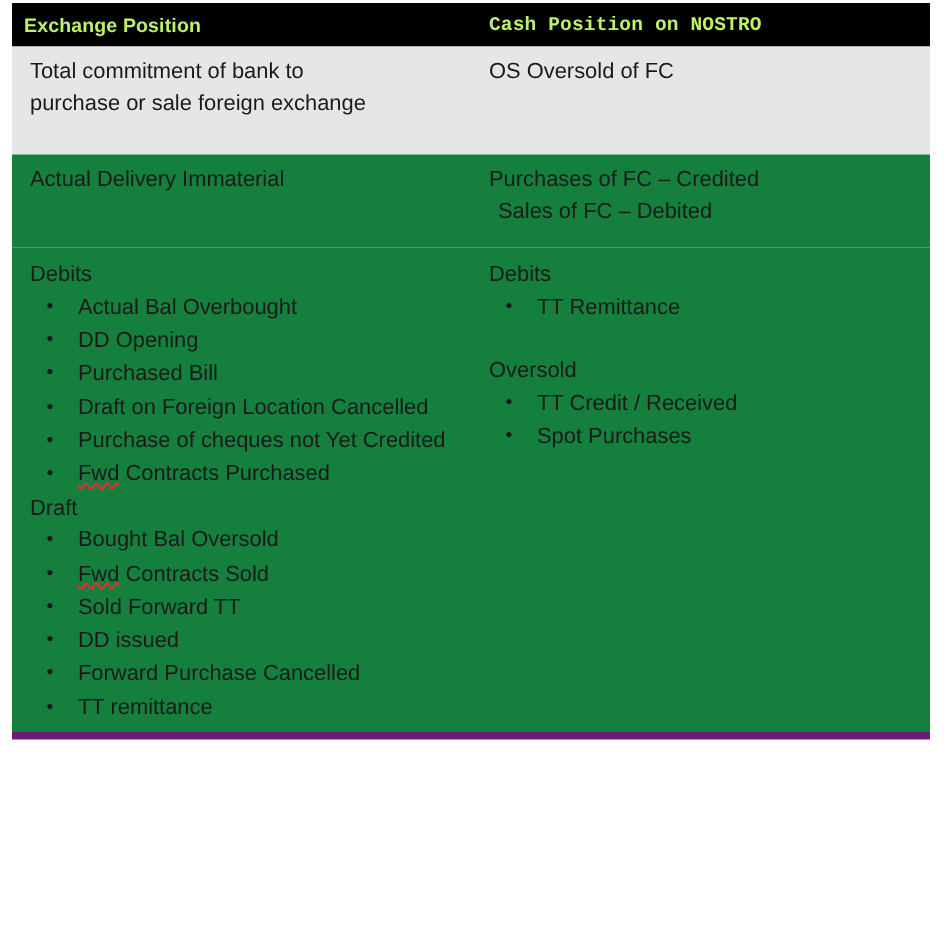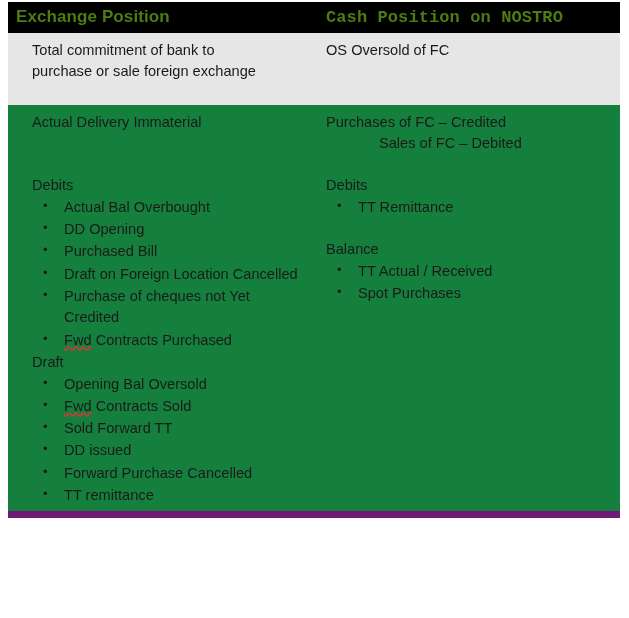--- a/index.html
+++ b/index.html
@@ -32,75 +32,74 @@
     border-collapse: collapse;
     table-layout: fixed;
   }
 
   .comparison-table col.col-left  { width: 308px; }
   .comparison-table col.col-right { width: 304px; }
 
   
   .header-row th {
     background: #000000;
-    color: #4d7c0f;
-    font-size: 17px;
+    color: #bef264;
+    font-size: 13px;
     font-weight: bold;
     text-align: left;
     vertical-align: middle;
     padding: 5px 8px 6px 8px;
     height: 18px;
     letter-spacing: 0.1px;
     border: none;
   }
   .header-row th.cell-right {
     padding-left: 10px;
     font-family: Liberation Mono, monospace;
   }
 
   
   .comparison-table td {
     vertical-align: top;
     font-size: 14.6px;
     line-height: 1.42;
-    padding: 7px 8px 9px 24px;
+    padding: 7px 8px 9px 12px;
     border: none;
     color: #1a1a1a;
   }
   .comparison-table td.cell-right {
     padding-left: 10px;
   }
   tr.row-shaded td {
     background: #e6e6e6;
   }
   tr.row-plain td {
     background: #15803d;
   }
 
   tr.row-1 td { height: 56px; }
   tr.row-2 td { height: 46px; }
   tr.row-3 td { height: 56px; }
   tr.row-4 td { padding-top: 8px; padding-bottom: 4px; }
 
   
   tr.row-last td {
-    border-bottom: 7px solid #701a75;
+    border-bottom: 5px solid #701a75;
   }
 
   
   .para {
     margin: 0;
     padding: 0;
   }
   .para + .para {
     margin-top: 0px;
   }
   .indent-1 {
     padding-left: 6px;
-    margin-left: 47px;
   }
 
   .group-label {
     margin: 0 0 1px 0;
     padding: 0;
   }
 
   .spacer-line {
     height: 20px;
   }
@@ -204,21 +203,21 @@
               <span class="bullet-glyph">•</span>
               <span><span class="misspelled">Fwd</span> Contracts Purchased</span>
             </li>
           </ul>
 
           <p class="group-label">Draft</p>
 
           <ul class="bullets">
             <li>
               <span class="bullet-glyph">•</span>
-              <span>Opening Bal Oversold</span>
+              <span>Bought Bal Oversold</span>
             </li>
             <li>
               <span class="bullet-glyph">•</span>
               <span><span class="misspelled">Fwd</span> Contracts Sold</span>
             </li>
             <li>
               <span class="bullet-glyph">•</span>
               <span>Sold Forward TT</span>
             </li>
             <li>
@@ -243,26 +242,26 @@
 
           <ul class="bullets">
             <li>
               <span class="bullet-glyph">•</span>
               <span>TT Remittance</span>
             </li>
           </ul>
 
           <div class="spacer-line"></div>
 
-          <p class="group-label">Balance</p>
-
-          <ul class="bullets">
-            <li>
-              <span class="bullet-glyph">•</span>
-              <span>TT Actual / Received</span>
+          <p class="group-label">Oversold</p>
+
+          <ul class="bullets">
+            <li>
+              <span class="bullet-glyph">•</span>
+              <span>TT Credit / Received</span>
             </li>
             <li>
               <span class="bullet-glyph">•</span>
               <span>Spot Purchases</span>
             </li>
           </ul>
 
         </td>
       </tr>
 

